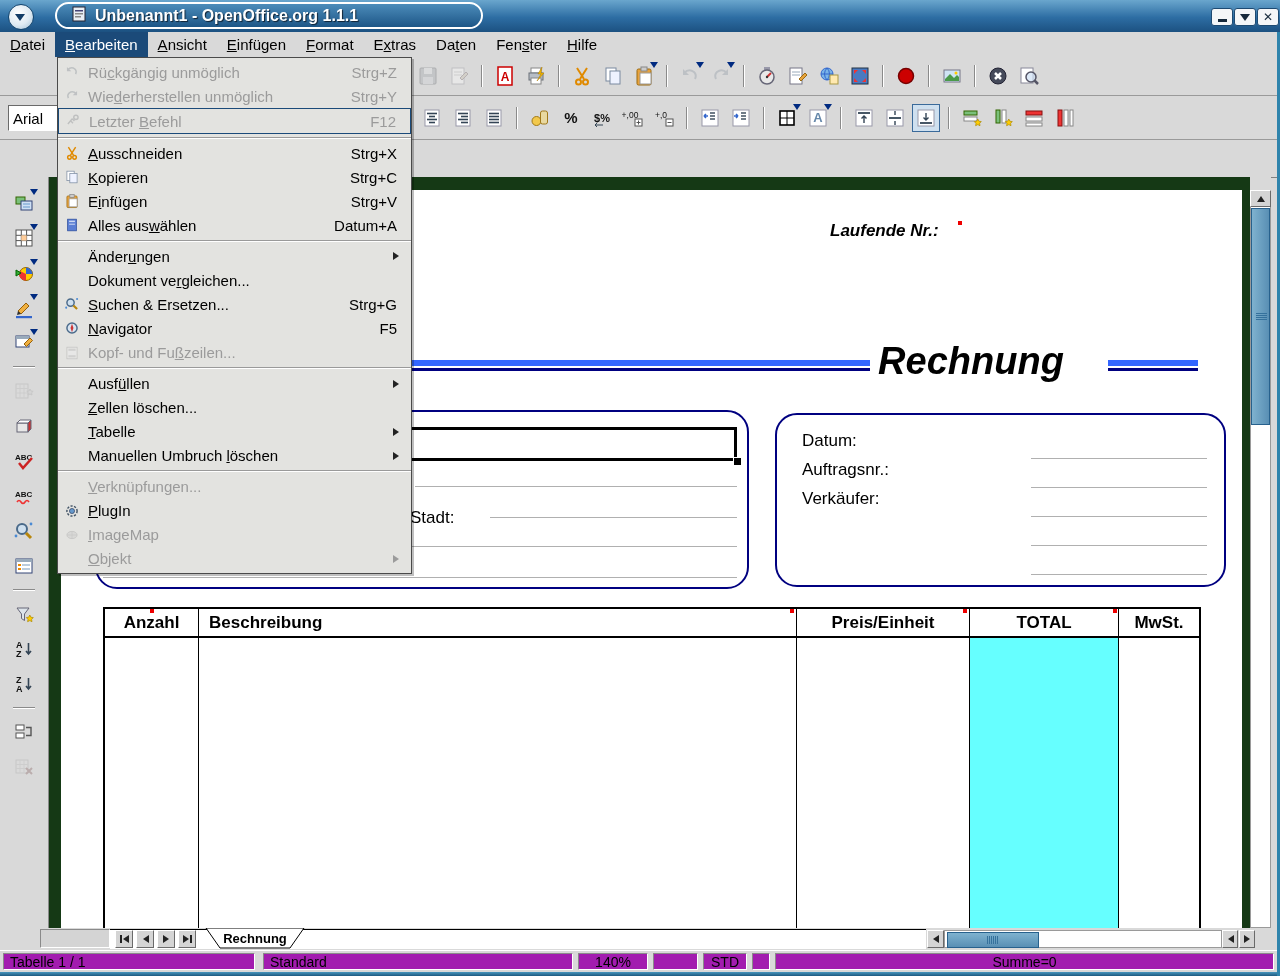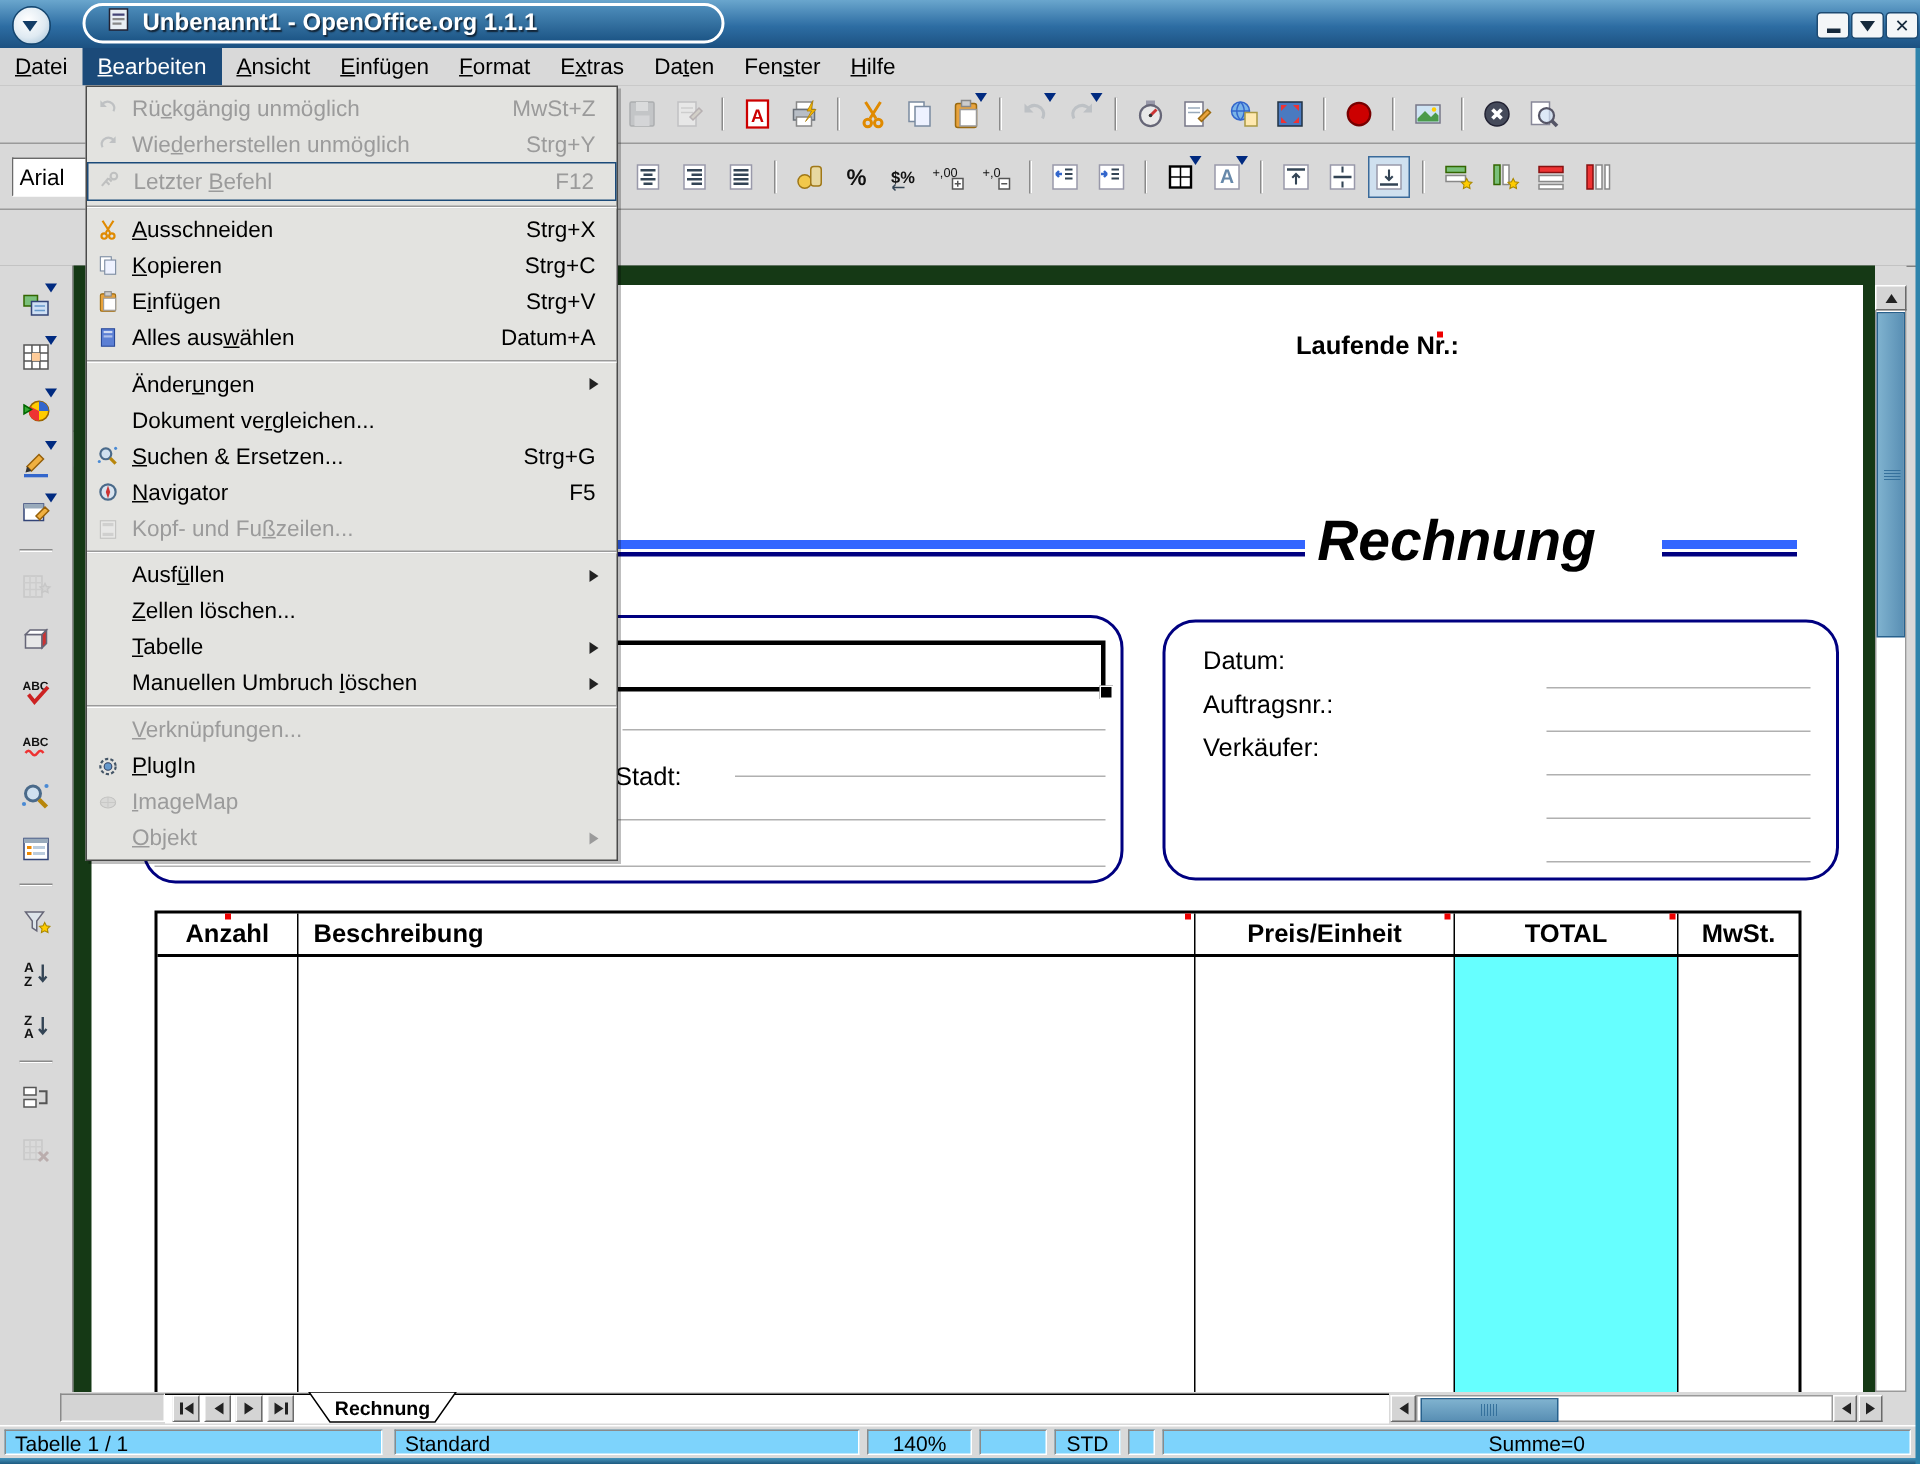--- a/index.html
+++ b/index.html
@@ -56,21 +56,21 @@
 
   
   #leftbar{position:absolute;left:0;top:177px;width:49px;height:751px;background:#d9d9d9;
     border-right:1px solid #8a8a8a;box-sizing:border-box;display:flex;flex-direction:column;align-items:center;padding-top:12px;gap:7px;}
   #leftbar .tsep{width:22px;height:1px;background:#8a8a8a;border-right:none;border-bottom:1px solid #fff;margin:2px 0;}
 
   
   #docarea{position:absolute;left:49px;top:177px;width:1201px;height:751px;background:#153915;}
   #page{position:absolute;left:12px;top:13px;width:1181px;height:738px;background:#fff;}
   .lbl{position:absolute;font-size:17px;color:#000;}
-  #laufende{left:803px;top:31px;font-weight:bold;}
+  #laufende{left:769px;top:31px;font-weight:bold;font-style:italic;}
   .notedot{position:absolute;width:4px;height:4px;background:#e00;}
   #decor-left,#decor-right{position:absolute;top:170px;height:13px;}
   #decor-left{left:44px;width:765px;} #decor-right{left:1047px;width:90px;}
   .decor .b1{position:absolute;left:0;top:0;width:100%;height:6px;background:#3366ff;}
   .decor .b2{position:absolute;left:0;top:8px;width:100%;height:3px;background:#000080;}
   #inv-title{position:absolute;left:790px;top:150px;width:240px;text-align:center;
     font-size:38px;font-weight:bold;font-style:italic;color:#000;}
   #box-left{position:absolute;left:34px;top:220px;width:650px;height:175px;border:2px solid #000080;border-radius:22px;}
   #sel-cell{position:absolute;left:39px;top:237px;width:637px;height:34px;border:3px solid #000;background:#fff;box-sizing:border-box;}
   #sel-handle{position:absolute;left:672px;top:267px;width:7px;height:7px;background:#000;border:1px solid #fff;}
@@ -114,21 +114,21 @@
   #htrack{position:absolute;left:944px;top:2px;width:278px;height:18px;background:#fff;border:1px solid #9a9a9a;box-sizing:border-box;}
   #hthumb{position:absolute;left:2px;top:1px;width:90px;height:14px;
     background:linear-gradient(180deg,#7fb2cf,#598fb4);border:1px solid #27618d;}
   #hthumb .grip{left:50%;top:3px;width:12px;height:8px;margin-left:-6px;
     background:repeating-linear-gradient(90deg,#35719c 0 1px,transparent 1px 2px);}
   #hsplit-l{left:1222px;top:2px;width:16px;height:18px;} #hsplit-r{left:1239px;top:2px;width:16px;height:18px;}
 
   
   #statusbar{position:absolute;left:0;top:950px;width:1280px;height:22px;background:#d9d9d9;border-top:1px solid #fff;}
   .sfield{position:absolute;top:2px;height:17px;border:1px solid;border-color:#8a8a8a #fff #fff #8a8a8a;
-    font-size:14px;padding:0 6px;box-sizing:border-box;line-height:16px;background:#7dd3fc;}
+    font-size:14px;padding:0 6px;box-sizing:border-box;line-height:16px;background:#a21caf;}
   #sf-sheet{left:3px;width:252px;} #sf-style{left:263px;width:310px;}
   #sf-zoom{left:578px;width:70px;text-align:center;} #sf-empty1{left:653px;width:45px;}
   #sf-mode{left:703px;width:44px;text-align:center;} #sf-empty2{left:752px;width:18px;}
   #sf-sum{left:775px;width:499px;text-align:center;}
 
   #frame-bottom{position:absolute;left:0;top:972px;width:1280px;height:4px;
     background:linear-gradient(180deg,#4795bd,#1d5a80);z-index:150;}
   #frame-right{position:absolute;left:1277px;top:32px;width:3px;height:944px;background:#2f84ac;z-index:150;}
 
   
@@ -740,21 +740,21 @@
 
   <div id="edit-menu">
       <div class="mrow disabled">
         <span class="mic">
           <svg viewBox="0 0 22 22" width="22" height="22">
             <path d="M5 8 q5 -5 10 -1 q3 3 1 7" fill="none" stroke="#7d9ec0" stroke-width="2"></path>
             <path d="M4 4 v6 h6 Z" fill="#7d9ec0"></path>
           </svg>
         </span>
         <span class="mlabel">Rü<u>c</u>kgängig unmöglich</span>
-        <span class="msc">MwSt+Z</span>
+        <span class="msc">Strg+Z</span>
       </div>
       <div class="mrow disabled">
         <span class="mic">
           <svg viewBox="0 0 22 22" width="22" height="22">
             <path d="M17 8 q-5 -5 -10 -1 q-3 3 -1 7" fill="none" stroke="#7d9ec0" stroke-width="2"></path>
             <path d="M18 4 v6 h-6 Z" fill="#7d9ec0"></path>
           </svg>
         </span>
         <span class="mlabel">Wie<u>d</u>erherstellen unmöglich</span>
         <span class="msc">Strg+Y</span>

